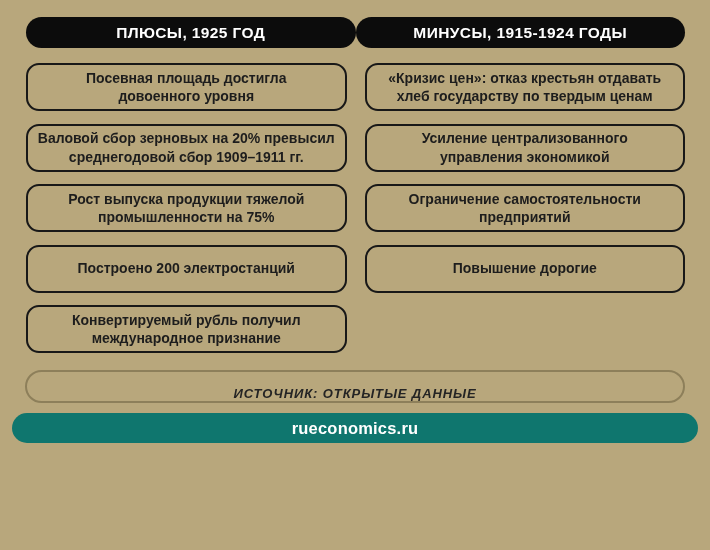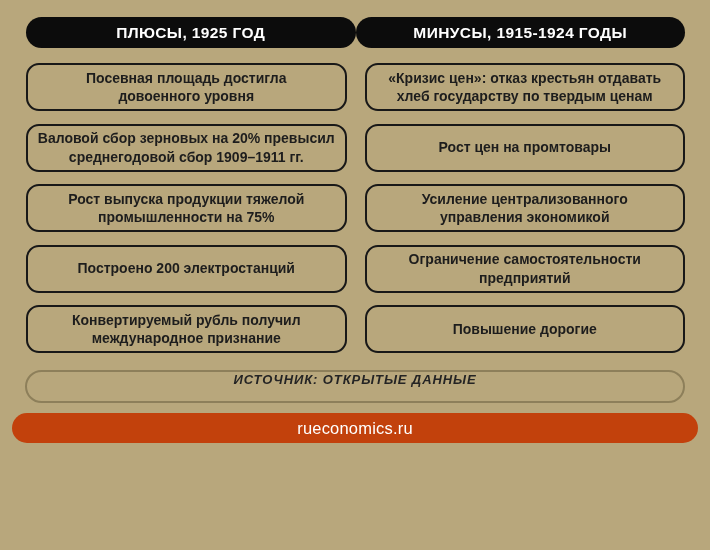--- a/index.html
+++ b/index.html
@@ -73,39 +73,39 @@
     color: #1d1d1d;
     white-space: pre-line;
   }
   .source-bar {
     margin: 17px 25px 0 25px;
     height: 33px;
     box-sizing: border-box;
     border: 2px solid rgba(50, 43, 20, 0.32);
     border-radius: 17px;
     display: flex;
-    align-items: flex-start;
+    align-items: flex-end;
     justify-content: center;
     font-style: italic;
     font-weight: 700;
     font-size: 13px;
     letter-spacing: 0.9px;
     color: #242424;
     white-space: nowrap;
   }
   .site-bar {
     margin: 10px 12px 0 12px;
     height: 30px;
-    background: #c2410c;
+    background: #0f766e;
     border-radius: 15px;
     display: flex;
     align-items: center;
     justify-content: center;
     color: #ffffff;
-    font-weight: 400;
+    font-weight: 700;
     font-size: 16.5px;
     letter-spacing: 0.2px;
     white-space: nowrap;
   }
 </style>
 </head>
 <body>
 
 <div class="page">
 
@@ -141,23 +141,20 @@
 международное признание</span>
       </div>
     </div>
 
     <div class="column">
       <div class="item-box">
         <span class="item-text">«Кризис цен»: отказ крестьян отдавать
 хлеб государству по твердым ценам</span>
       </div>
       <div class="item-box">
-        <span class="item-text">Рост цен на промтовары</span>
-      </div>
-      <div class="item-box">
         <span class="item-text">Усиление централизованного
 управления экономикой</span>
       </div>
       <div class="item-box">
         <span class="item-text">Ограничение самостоятельности
 предприятий</span>
       </div>
       <div class="item-box">
         <span class="item-text">Повышение дорогие</span>
       </div>

